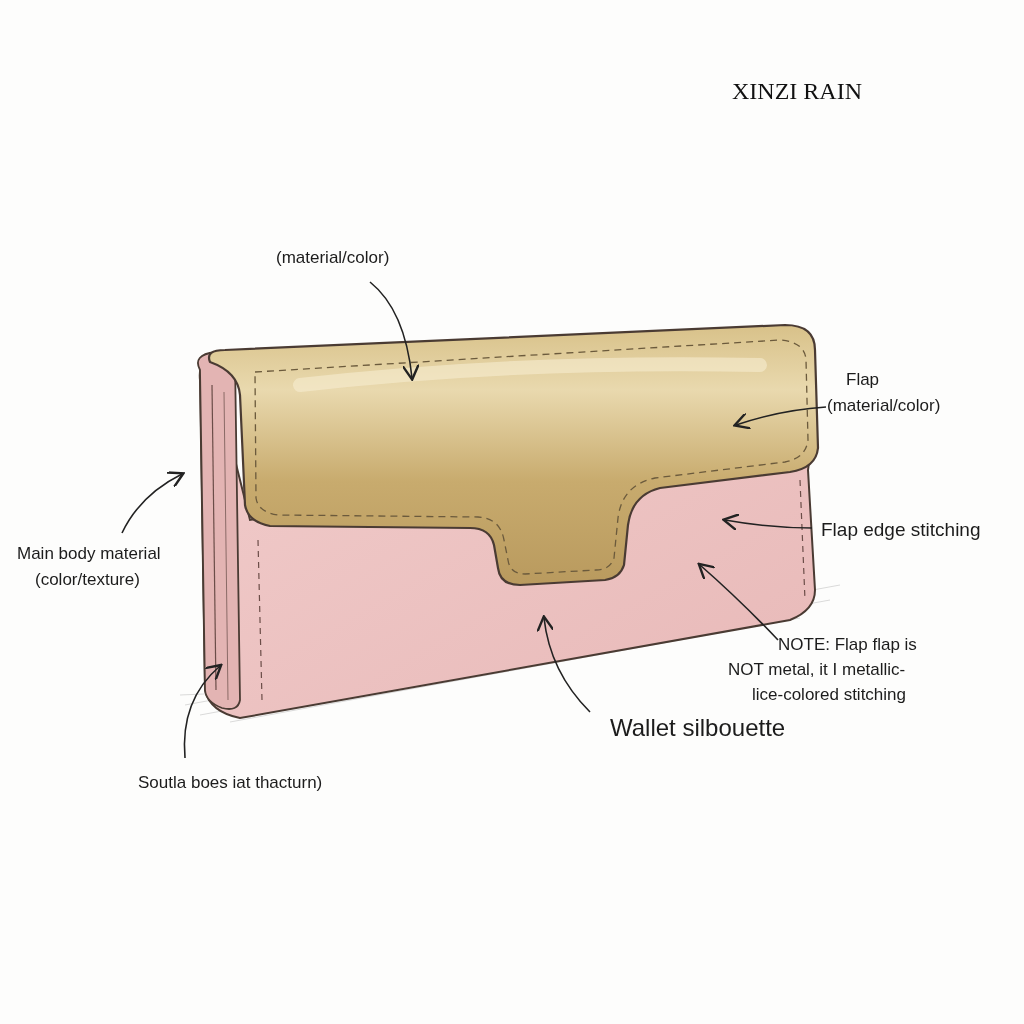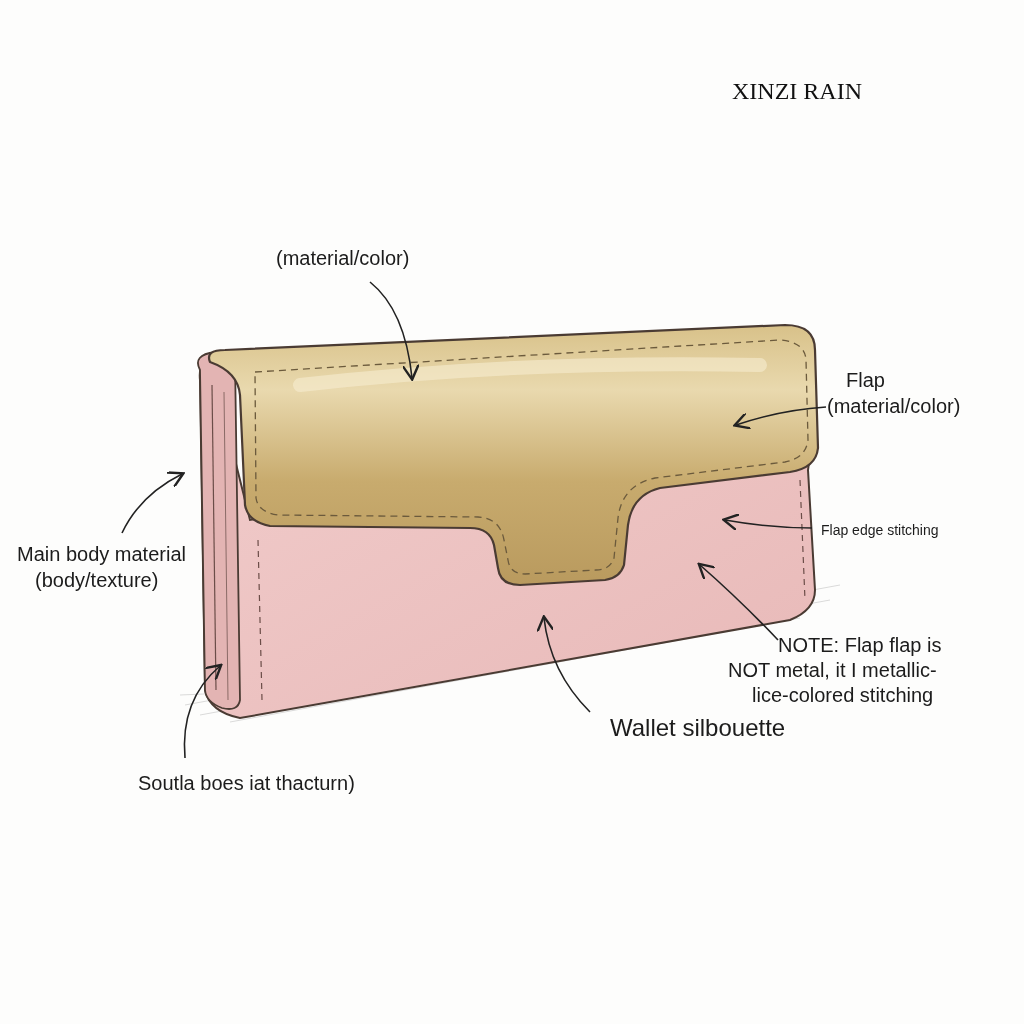--- a/index.html
+++ b/index.html
@@ -12,21 +12,21 @@
     color: #1a1a1a;
   }
   .brand {
     position: absolute; left: 732px; top: 78px;
     font-family: "Liberation Serif", serif;
     font-size: 24px; letter-spacing: 0px;
     color: #111; font-weight: normal;
   }
   .label {
     position: absolute;
-    font-size: 20px; line-height: 24px;
+    font-size: 17px; line-height: 24px;
     color: #1c1c1c; white-space: nowrap;
   }
   .center { text-align: center; }
   svg.art { position: absolute; left: 0; top: 0; }
 </style>
 </head>
 <body>
 
 <svg class="art" width="1024" height="1024" viewBox="0 0 1024 1024">
   <defs>
@@ -80,24 +80,24 @@
 
 <div class="brand">XINZI RAIN</div>
 
 <div class="label" style="left:276px; top:246px;">(material/color)</div>
 
 <div class="label center" style="left:826px; top:368px;">
   <div style="padding-left:20px;">Flap</div>
 </div>
 <div class="label" style="left:827px; top:394px;">(material/color)</div>
 
-<div class="label" style="left:821px; top:518px; font-size:14px;">Flap edge stitching</div>
+<div class="label" style="left:821px; top:518px; font-size:19px;">Flap edge stitching</div>
 
 <div class="label" style="left:17px; top:542px;">Main body material</div>
-<div class="label" style="left:35px; top:568px;">(body/texture)</div>
+<div class="label" style="left:35px; top:568px;">(color/texture)</div>
 
 <div class="label" style="left:778px; top:633px;">NOTE:  Flap flap is</div>
 <div class="label" style="left:728px; top:658px;">NOT metal, it I metallic-</div>
 <div class="label" style="left:752px; top:683px;">lice-colored stitching</div>
 
 <div class="label" style="left:582px; top:714px; font-size:24px; line-height:28px;margin-left:28px;">Wallet silbouette</div>
 
 <div class="label" style="left:138px; top:771px;">Soutla boes iat thacturn)</div>
 
 </body></html>

